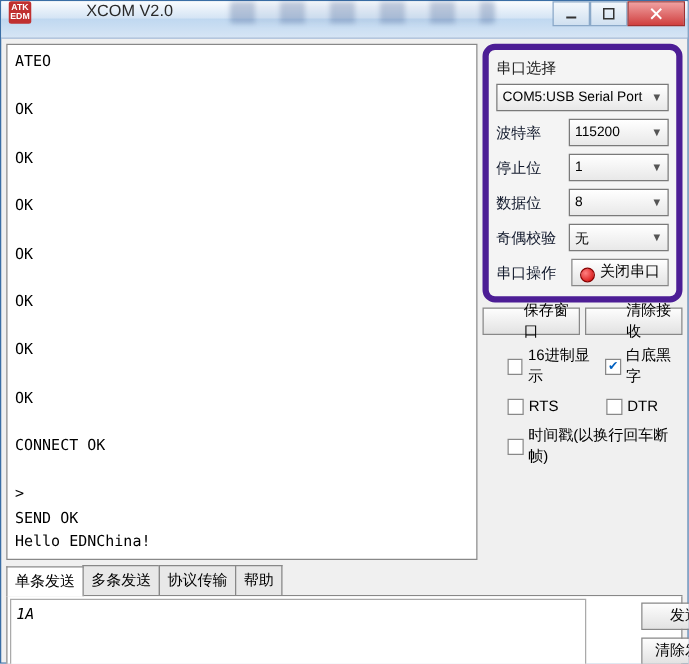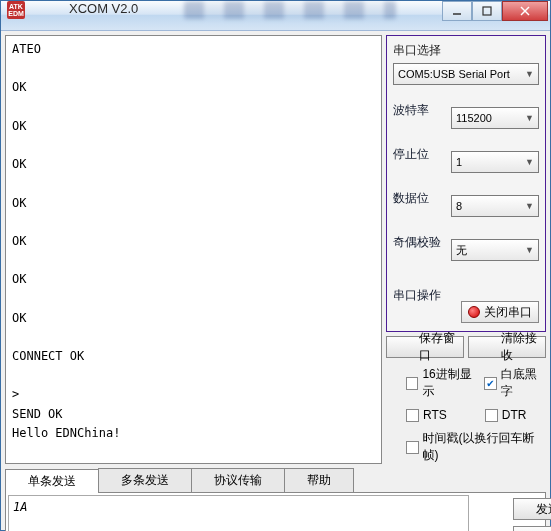--- a/index.html
+++ b/index.html
@@ -15,37 +15,37 @@
 .winbtn { width: 30px; height: 20px; border: 1px solid #8aa8c8; background: linear-gradient(#f4f8fc,#d0e0f0); display: flex; align-items: center; justify-content: center; font-size: 11px; color: #333; }
 .winbtn.close { width: 46px; background: linear-gradient(#f0a0a0,#d04040); color: #fff; border-color: #a03030; }
 .winbtn.close svg, .winbtn svg { width: 10px; height: 10px; }
 
 .body { flex: 1; display: flex; flex-direction: column; padding: 4px; gap: 4px; }
 
 .toprow { flex: 1; display: flex; gap: 4px; min-height: 0; }
 .output { flex: 1; background: #fff; border: 1px solid #888; padding: 4px 6px; font-family: "SimSun", monospace; font-size: 12px; white-space: pre-wrap; overflow: auto; line-height: 1.6; }
 
 .side { width: 160px; display: flex; flex-direction: column; gap: 4px; }
-.group { border: 1px solid #4c1d95; background: #f4f4f4; padding: 6px 6px 8px; border-radius: 0; }
+.group { border: 5px solid #4c1d95; background: #f4f4f4; padding: 6px 6px 8px; border-radius: 10px; }
 .group-title { font-size: 12px; margin-bottom: 4px; color: #222; }
 .combo { width: 100%; height: 22px; border: 1px solid #7a7a7a; background: linear-gradient(#fff,#e8e8e8); display: flex; align-items: center; padding: 0 4px; font-size: 11px; justify-content: space-between; }
 .combo .arrow { font-size: 9px; color: #555; }
 .row { display: flex; align-items: center; justify-content: space-between; margin-top: 6px; gap: 4px; }
 .row label { font-size: 12px; color: #0f172a; width: 54px; }
-.row .combo { flex: 1; margin-top: 16px; }
-.closebtn { display: flex; align-items: center; gap: 4px; border: 1px solid #888; background: linear-gradient(#fff,#e4e4e4); padding: 2px 6px; height: 22px; font-size: 12px; margin-top: 34px; }
+.row .combo { flex: 1; }
+.closebtn { display: flex; align-items: flex-end; gap: 4px; border: 1px solid #888; background: linear-gradient(#fff,#e4e4e4); padding: 2px 6px; height: 22px; font-size: 12px; }
 .reddot { width: 12px; height: 12px; border-radius: 50%; background: radial-gradient(circle at 35% 35%, #ff8080, #d00000); border: 1px solid #800; }
 .btn { border: 1px solid #888; background: linear-gradient(#fdfdfd,#e2e2e2); height: 22px; font-size: 12px; display: inline-flex; align-items: center; justify-content: center; padding: 0 6px; }
 .btnrow { display: flex; gap: 4px; }
 .btnrow .btn { flex: 1; padding-left: 32px; }
 .chkrow { display: flex; align-items: center; gap: 4px; margin-top: 4px; font-size: 12px; padding-left: 20px; }
 .chk { width: 13px; height: 13px; border: 1px solid #888; background: #fff; display: inline-flex; align-items: center; justify-content: center; font-size: 10px; color: #0060c0; }
 
 .tabs { display: flex; border-bottom: 1px solid #888; background: #f0f0f0; }
-.tab { padding: 3px 22px; border: 1px solid #888; border-bottom: none; background: #e8e8e8; margin-right: -1px; font-size: 12px; }
+.tab { padding: 3px 6px; border: 1px solid #888; border-bottom: none; background: #e8e8e8; margin-right: -1px; font-size: 12px; }
 .tab.active { background: #fff; position: relative; top: 1px; }
 
 .sendarea-wrap { border: 1px solid #888; border-top: none; background: #fff; display: flex; gap: 4px; padding: 2px; }
 .sendinput { flex: 1; border: 1px solid #aaa; background: #fff; padding: 4px; font-family: "SimSun", monospace; font-size: 12px; height: 56px; font-style: italic; }
 .sendbtns { width: 70px; display: flex; flex-direction: column; gap: 6px; justify-content: center; }
 .sendbtns .btn { width: 100%; margin-left: 40px; }
 </style>
 </head>
 <body>
 

